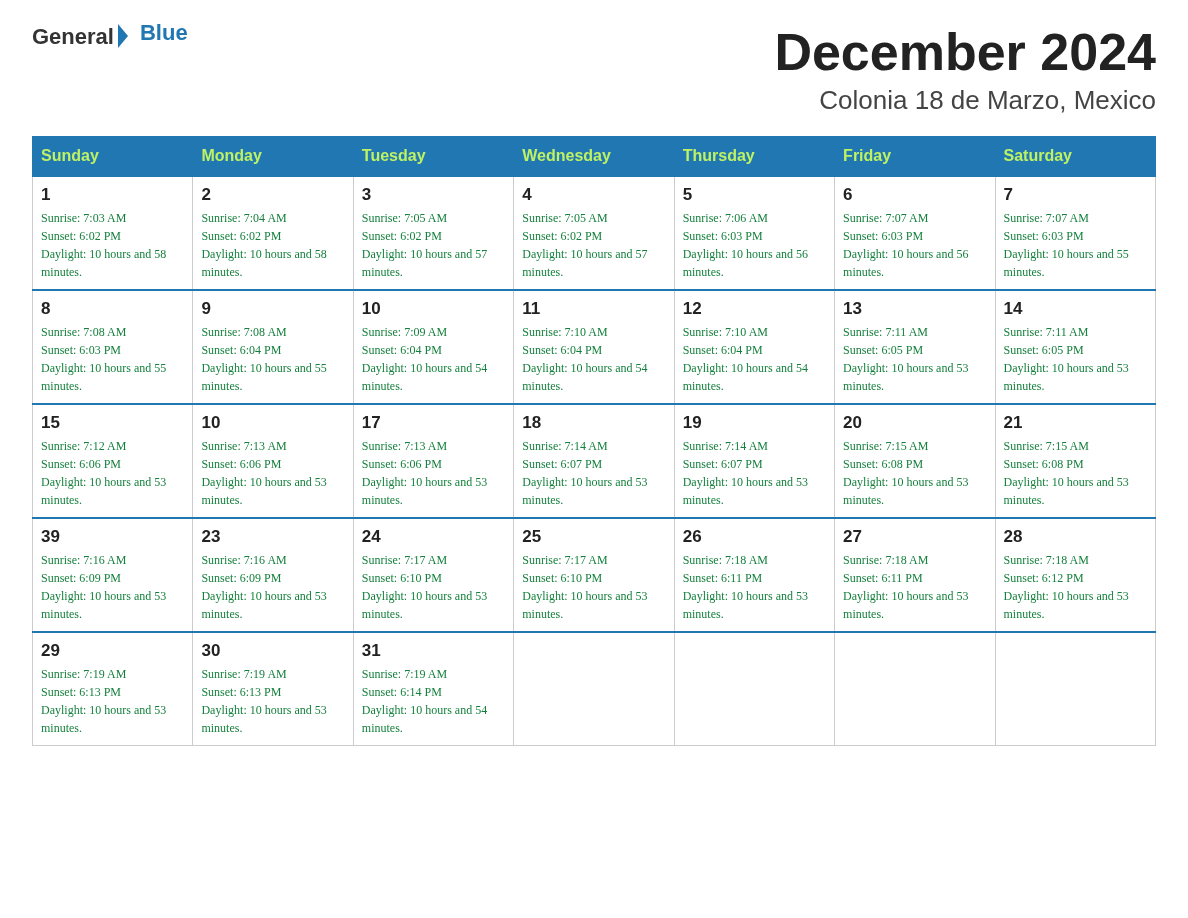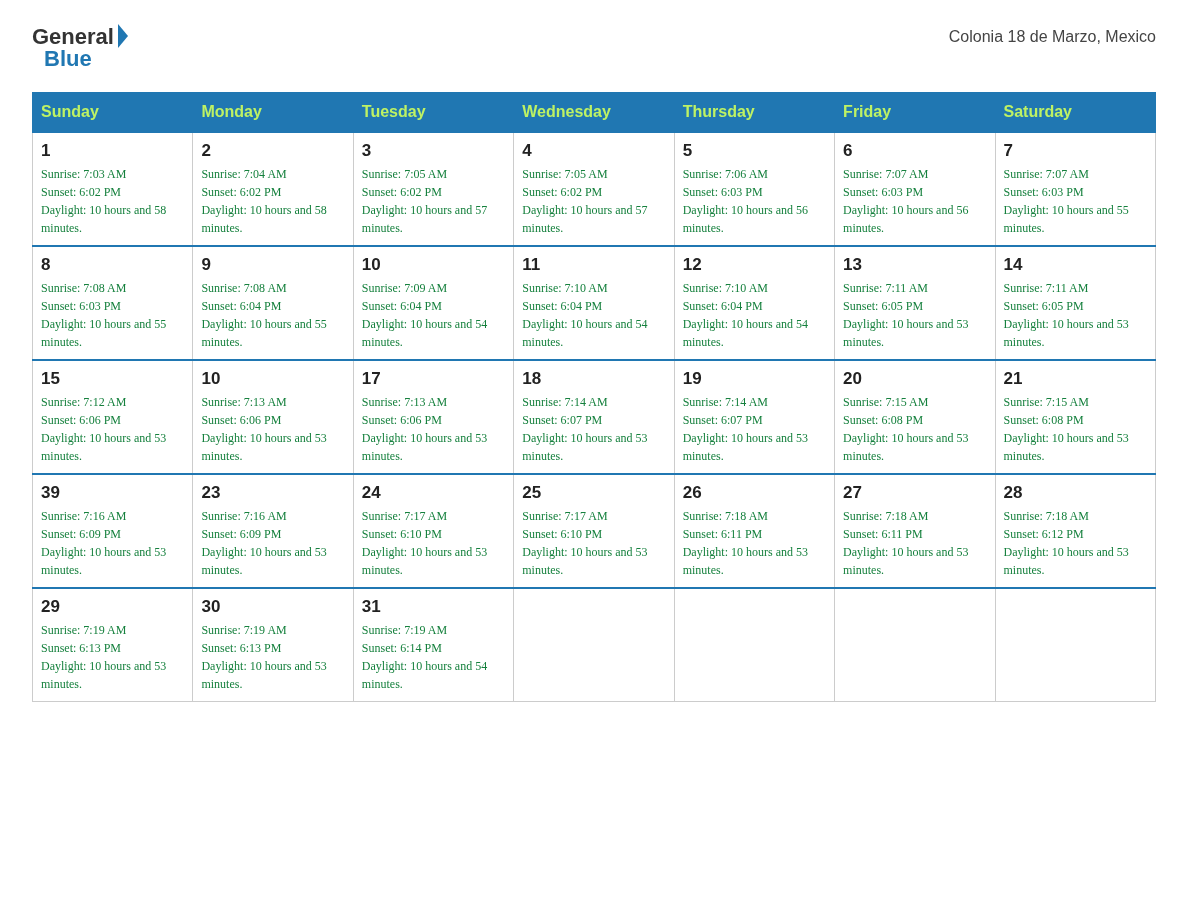--- a/index.html
+++ b/index.html
@@ -11,21 +11,21 @@
       min-height: 918px;
     }
     .header {
       display: flex;
       justify-content: space-between;
       align-items: flex-start;
       margin-bottom: 20px;
     }
     .logo {
       display: flex;
-      flex-direction: column;
+      flex-direction: row;
       align-items: flex-start;
     }
     .logo-top {
       display: flex;
       align-items: center;
     }
     .logo-general {
       font-size: 22px;
       font-weight: bold;
       color: #333333;
@@ -49,21 +49,21 @@
     .title-section {
       text-align: right;
     }
     .month-title {
       font-size: 52px;
       font-weight: bold;
       color: #222222;
       line-height: 1.1;
     }
     .location {
-      font-size: 16px;
+      font-size: 26px;
       color: #444444;
       margin-top: 4px;
     }
     table {
       width: 100%;
       border-collapse: collapse;
       table-layout: fixed;
     }
     thead tr th {
       background-color: #2077b2;
@@ -105,20 +105,21 @@
 
 <div class="header">
   <div class="logo">
     <div class="logo-top">
       <span class="logo-general">General</span>
       <div class="logo-arrow"></div>
     </div>
     <span class="logo-blue" style="margin-left:12px; font-size:22px;">Blue</span>
   </div>
   <div class="title-section">
+    <div class="month-title">December 2024</div>
     <div class="location">Colonia 18 de Marzo, Mexico</div>
   </div>
 </div>
 
 <table>
   <thead>
     <tr>
       <th>Sunday</th>
       <th>Monday</th>
       <th>Tuesday</th>

